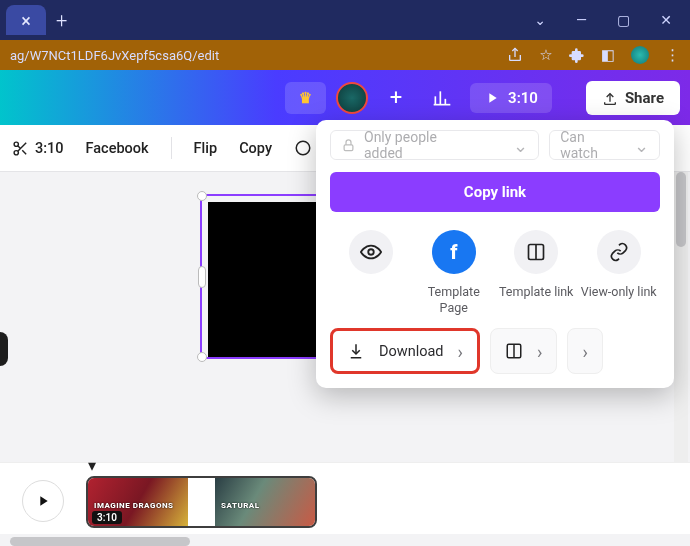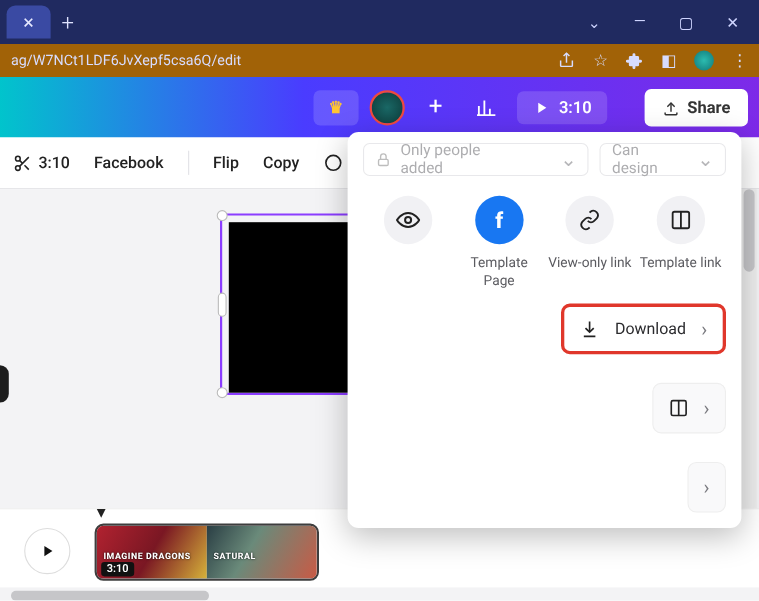--- a/index.html
+++ b/index.html
@@ -43,34 +43,34 @@
 
   
   .share-panel { position:absolute; top:120px; right:16px; width:358px; background:#fff; border-radius:10px; box-shadow: 0 8px 28px rgba(0,0,0,0.25); padding:10px 14px 14px; z-index:50;}
   .sp-row-access { display:flex; gap:10px; margin-bottom:12px; opacity:0.55;}
   .sp-sel { flex:1; border:1px solid #d7d7db; border-radius:6px; height:30px; display:flex; align-items:center; justify-content:space-between; padding:0 10px; color:#6a6a6f; font-size:14px;gap:36px;}
   .copy-btn { width:100%; height:40px; background:#8b3dff; color:#fff; font-weight:700; border-radius:6px; display:flex; align-items:center; justify-content:center; font-size:15px;}
   .share-grid { display:flex; justify-content:space-around; margin-top:18px; margin-bottom:12px;}
   .sg-item { width:80px; display:flex; flex-direction:column; align-items:center; gap:10px; font-size:12.5px; color:#5b5b60; text-align:center; line-height:1.25;}
   .sg-circle { width:44px; height:44px; border-radius:50%; background:#f1f1f4; display:flex; align-items:center; justify-content:center; font-size:20px; color:#333;}
   .fb { background:#1877f2; color:#fff; font-weight:800; font-size:20px;}
-  .sp-list { border-top:1px solid transparent; display:flex; flex-direction:column; gap:26px;align-items:flex-end;}
+  .sp-list { border-top:1px solid transparent; display:flex; flex-direction:row; gap:10px;}
   .sp-li { height:46px; border:1px solid #eee; background:#f9f9fa; border-radius:8px; display:flex; align-items:center; padding:0 14px; gap:14px; color:#2b2b2e; font-size:14.5px; justify-content:space-between;}
   .sp-li .lft { display:flex; align-items:center; gap:14px;}
   .sp-li.highlight { border:3px solid #e0372b; background:#fff;}
   .chev { color:#7a7a7f; font-size:18px;}
 
   
   .timeline { position:relative; height:72px; background:#fff; border-top:1px solid #eee;}
   .tl-tick { position:absolute; top:-7px; left:88px; color:#222;}
   .play-round { position:absolute; left:22px; top:17px; width:42px; height:42px; border-radius:50%; border:1px solid #ddd; display:flex; align-items:center; justify-content:center; font-size:17px;}
   .clips { position:absolute; left:86px; top:13px; display:flex; gap:0; border:2px solid #3e3e3e; border-radius:8px; overflow:hidden;}
   .clip { width:100px; height:48px; background:#222; position:relative;}
   .clip1 { background: linear-gradient(120deg,#b12230 0%, #7a1723 50%, #d6b23a 100%);}
-  .clip2 { background: linear-gradient(120deg,#2a3e44 0%, #6a8a7a 40%, #c95a45 100%);}
+  .clip2 { background: linear-gradient(120deg,#2a3e44 0%, #6a8a7a 40%, #c95a45 100%); margin-left: 27px;}
   .clip-title { position:absolute; left:6px; bottom:16px; font-size:8px; font-weight:800; color:#fff; letter-spacing:0.5px; text-shadow:0 0 2px #000;}
   .clip-time { position:absolute; left:4px; bottom:2px; font-size:10px; background:#111; color:#fff; padding:1px 5px; border-radius:3px; font-weight:600;}
 
   .hscroll { height:16px; background:#f3f3f5; position:relative;}
   .hscroll-thumb { position:absolute; left:10px; top:3px; height:9px; width:180px; background:#c6c6c9; border-radius:5px;}
 
   .ic { display:inline-flex; }
   svg { display:block; }
 </style>
 </head>
@@ -212,56 +212,59 @@
           <svg width="15" height="15" viewBox="0 0 24 24" fill="none" stroke="#888" stroke-width="2">
               <rect x="5" y="11" width="14" height="9" rx="2"></rect>
               <path d="M8 11V7a4 4 0 118 0v4"></path>
             </svg>
         </span>
         <span>Only people added</span>
       </span>
       <span class="chev">⌄</span>
     </div>
     <div class="sp-sel" style="flex:0 0 110px">
-      <span>Can design</span>
+      <span>Can watch</span>
       <span class="chev">⌄</span>
     </div>
   </div>
 
+  <div class="copy-btn">
+    <span>Copy link</span>
+  </div>
 
   <div class="share-grid">
     <div class="sg-item">
       <div class="sg-circle">
         <svg width="22" height="22" viewBox="0 0 24 24" fill="none" stroke="#222" stroke-width="2">
             <path d="M1 12s4-7 11-7 11 7 11 7-4 7-11 7S1 12 1 12z"></path>
             <circle cx="12" cy="12" r="3"></circle>
           </svg>
       </div>
     </div>
     <div class="sg-item">
       <div class="sg-circle fb">f</div>
       <span>Template Page</span>
     </div>
     <div class="sg-item">
       <div class="sg-circle">
         <svg width="20" height="20" viewBox="0 0 24 24" fill="none" stroke="#222" stroke-width="2">
+            <rect x="3" y="3" width="18" height="18" rx="2"></rect>
+            <path d="M12 3v18"></path>
+          </svg>
+      </div>
+      <span>Template link</span>
+    </div>
+    <div class="sg-item">
+      <div class="sg-circle">
+        <svg width="20" height="20" viewBox="0 0 24 24" fill="none" stroke="#222" stroke-width="2">
             <path d="M10 13a5 5 0 007 0l3-3a5 5 0 00-7-7l-1 1"></path>
             <path d="M14 11a5 5 0 00-7 0l-3 3a5 5 0 007 7l1-1"></path>
           </svg>
       </div>
       <span>View-only link</span>
-    </div>
-    <div class="sg-item">
-      <div class="sg-circle">
-        <svg width="20" height="20" viewBox="0 0 24 24" fill="none" stroke="#222" stroke-width="2">
-            <rect x="3" y="3" width="18" height="18" rx="2"></rect>
-            <path d="M12 3v18"></path>
-          </svg>
-      </div>
-      <span>Template link</span>
     </div>
   </div>
 
   <div class="sp-list">
     <div class="sp-li highlight">
       <div class="lft">
         <span>
           <svg width="18" height="18" viewBox="0 0 24 24" fill="none" stroke="#222" stroke-width="2">
               <path d="M12 3v12"></path>
               <path d="M7 11l5 5 5-5"></path>

